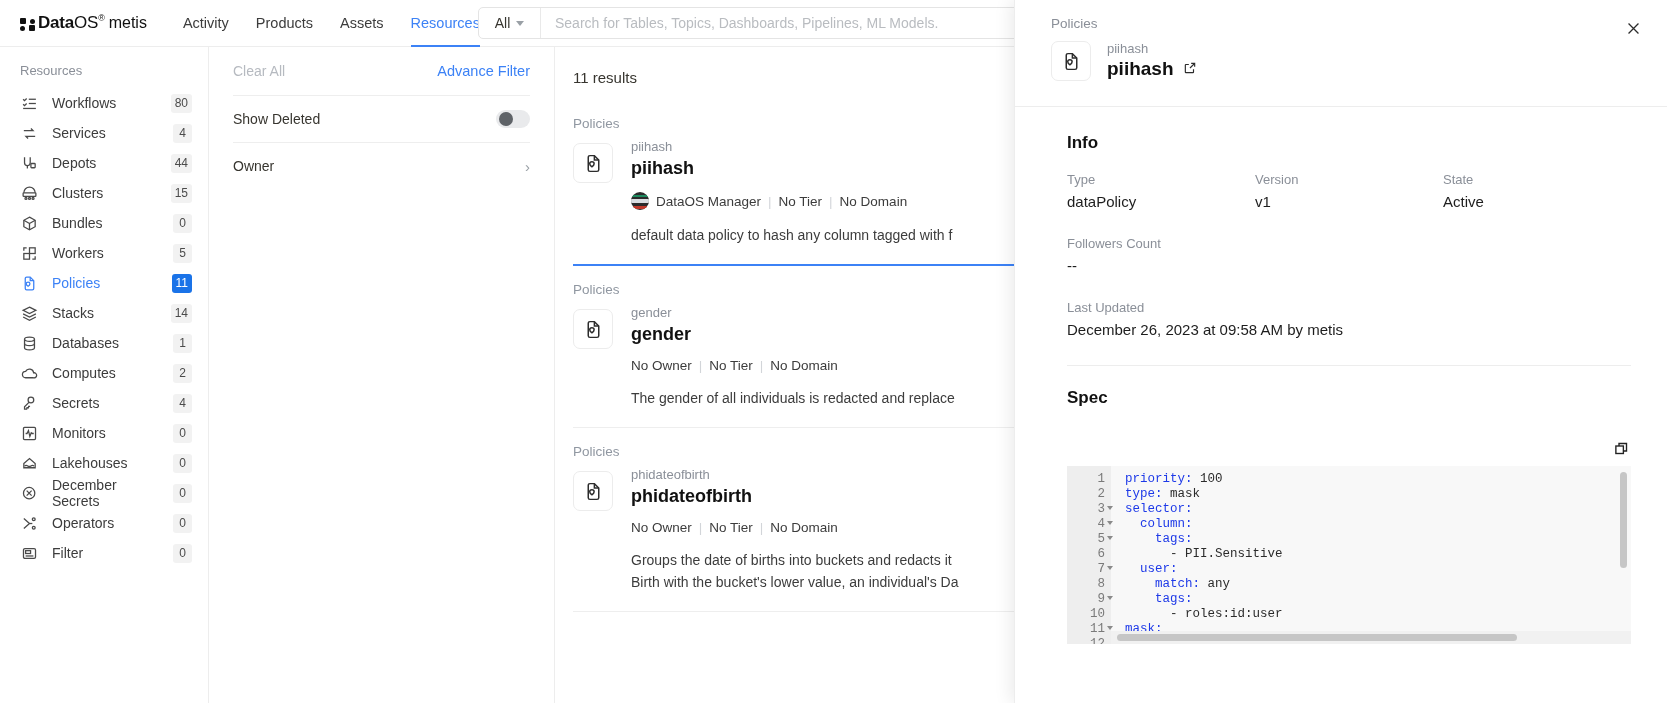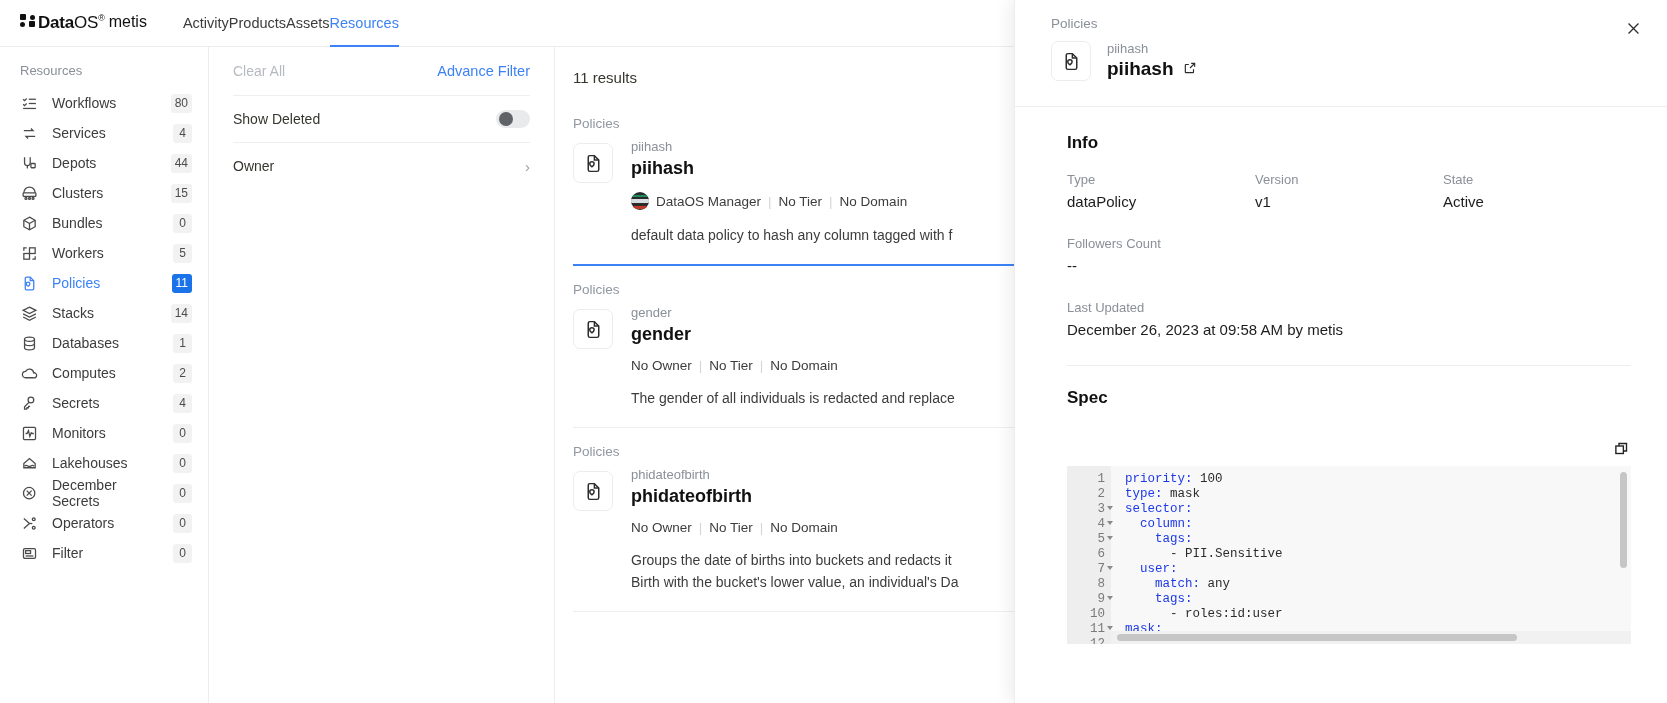--- a/index.html
+++ b/index.html
@@ -11,33 +11,33 @@
     overflow: hidden;
   }
   .app { position: relative; width: 1667px; height: 703px; }
 
   
   .topbar {
     position: absolute; top: 0; left: 0; width: 1667px; height: 47px;
     background: #fff; border-bottom: 1px solid #ededed;
     display: flex; align-items: center; z-index: 2;
   }
-  .brand { display: flex; align-items: flex-start; margin-left: 20px; }
+  .brand { display: flex; align-items: center; margin-left: 20px; }
   .brand-mark { display: inline-block; width: 15px; height: 13px; position: relative; margin-right: 3px; top:1px;}
   .brand-mark i { position: absolute; background: #111; display:block;}
   .brand-mark i:nth-child(1){ left:0; top:0; width:6px; height:6px; border-radius:1px;}
   .brand-mark i:nth-child(2){ right:0; top:1px; width:5px; height:5px; border-radius:50%;}
   .brand-mark i:nth-child(3){ left:0; bottom:0; width:5px; height:5px; border-radius:50%;}
   .brand-mark i:nth-child(4){ right:0; bottom:0; width:6px; height:6px; border-radius:1px;}
   .brand-text { font-size: 17px; font-weight: 700; letter-spacing: -0.2px; color:#111; }
   .brand-text .light { font-weight: 400; }
   .brand-sup { font-size: 9px; vertical-align: super; font-weight:400;}
   .brand-sub { font-size: 16px; font-weight: 400; color:#111; margin-left: 4px;}
 
-  .nav { display: flex; align-items: flex-end; margin-left: 36px; height: 47px; }
+  .nav { display: flex; align-items: flex-end; gap: 27px; margin-left: 36px; height: 47px; }
   .nav-item {
     font-size: 14.5px; color: #3c3c3c; height: 47px; display: flex; align-items: center;
     cursor: pointer;
   }
   .nav-item.active { color: #3c82f6; box-shadow: inset 0 -2px 0 0 #3c82f6; }
 
   .searchwrap {
     position:absolute; left: 478px; top: 7px;
     width: 1060px; height: 32px;
     border: 1px solid #e4e4e4; border-radius: 5px;
@@ -208,20 +208,27 @@
       <span class="brand-sub">metis</span>
     </div>
 
     <div class="nav">
       <div class="nav-item">Activity</div>
       <div class="nav-item">Products</div>
       <div class="nav-item">Assets</div>
       <div class="nav-item active">Resources</div>
     </div>
 
+    <div class="searchwrap">
+      <div class="search-scope">
+        <span>All</span>
+        <span class="chev"></span>
+      </div>
+      <input class="search-input" type="text" placeholder="Search for Tables, Topics, Dashboards, Pipelines, ML Models." style="">
+    </div>
   </div>
 
   <div class="sidebar">
     <div class="sidebar-title">Resources</div>
 
     <div class="side-item">
       <span class="ic">
           <svg width="17" height="17" viewBox="0 0 24 24" fill="none" stroke="#4a4a4a" stroke-width="1.8">
             <path d="M3 6l2 2 3-3"></path>
             <path d="M3 13l2 2 3-3"></path>

